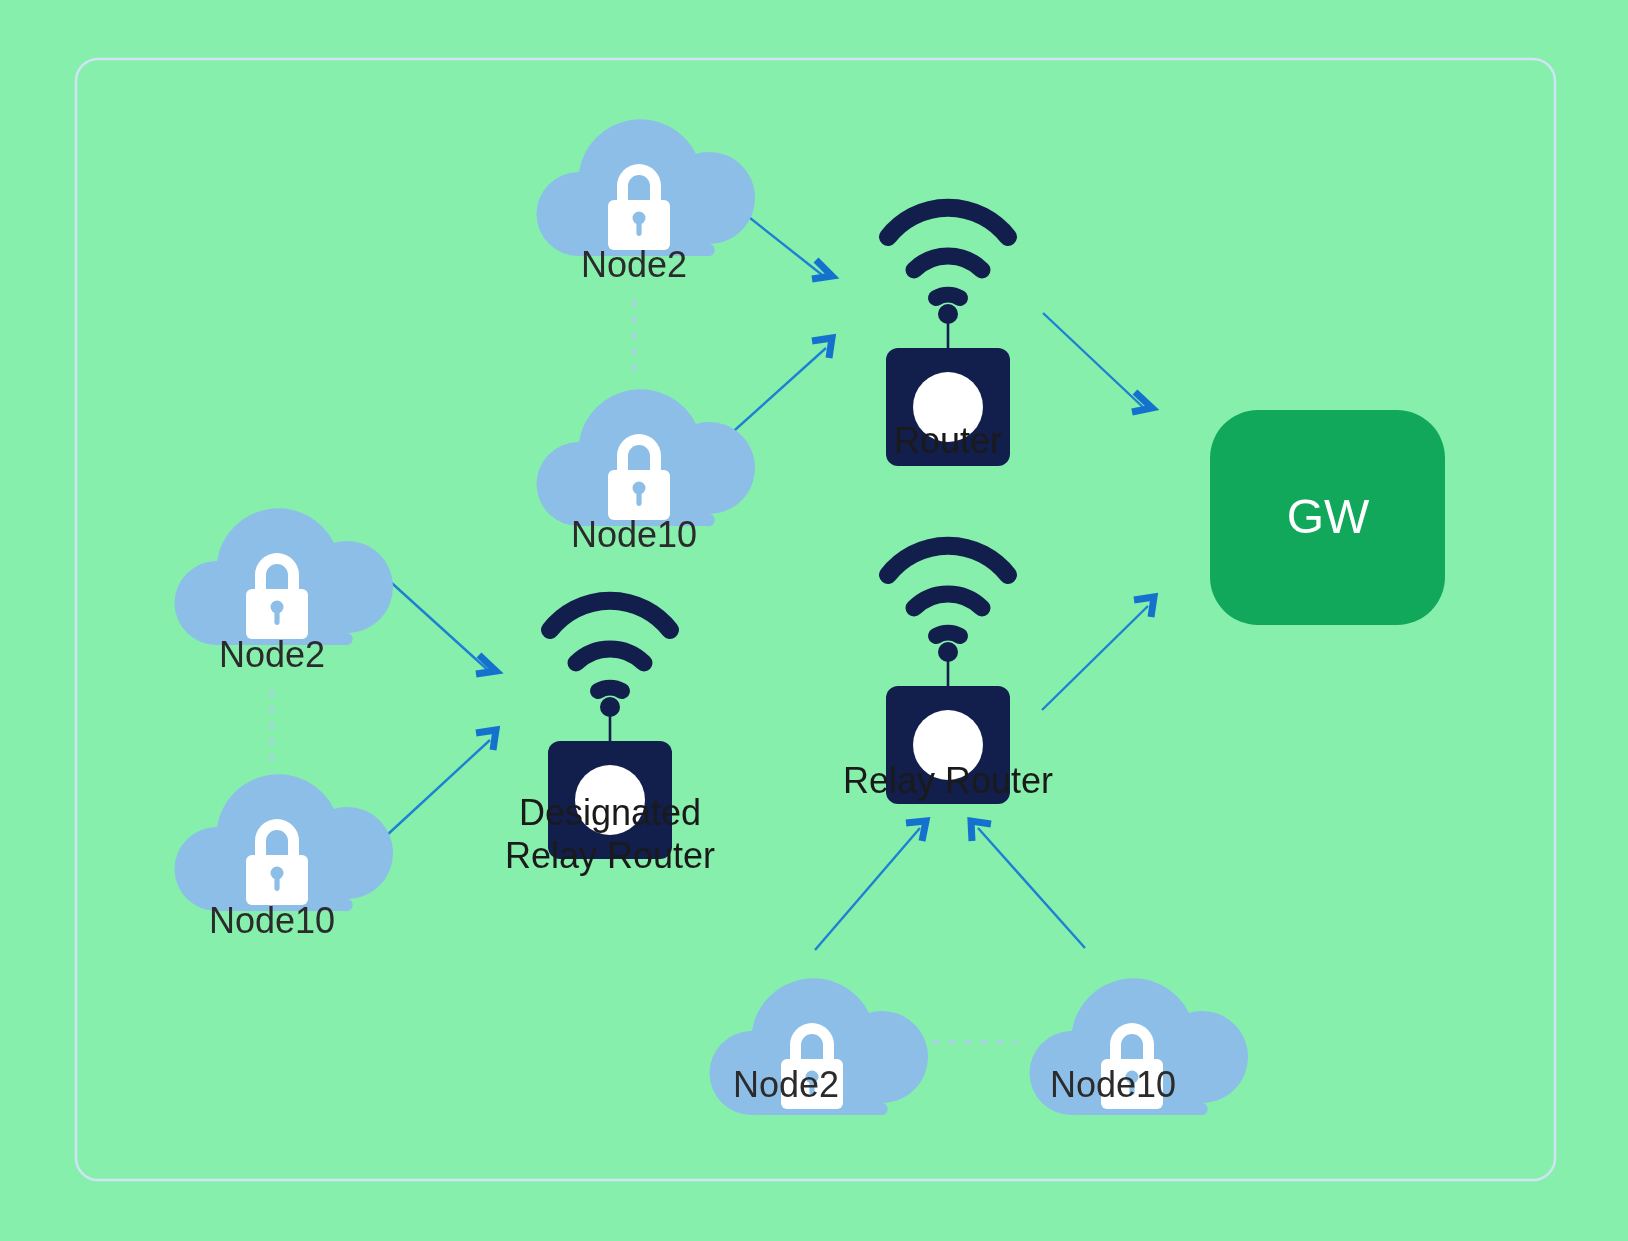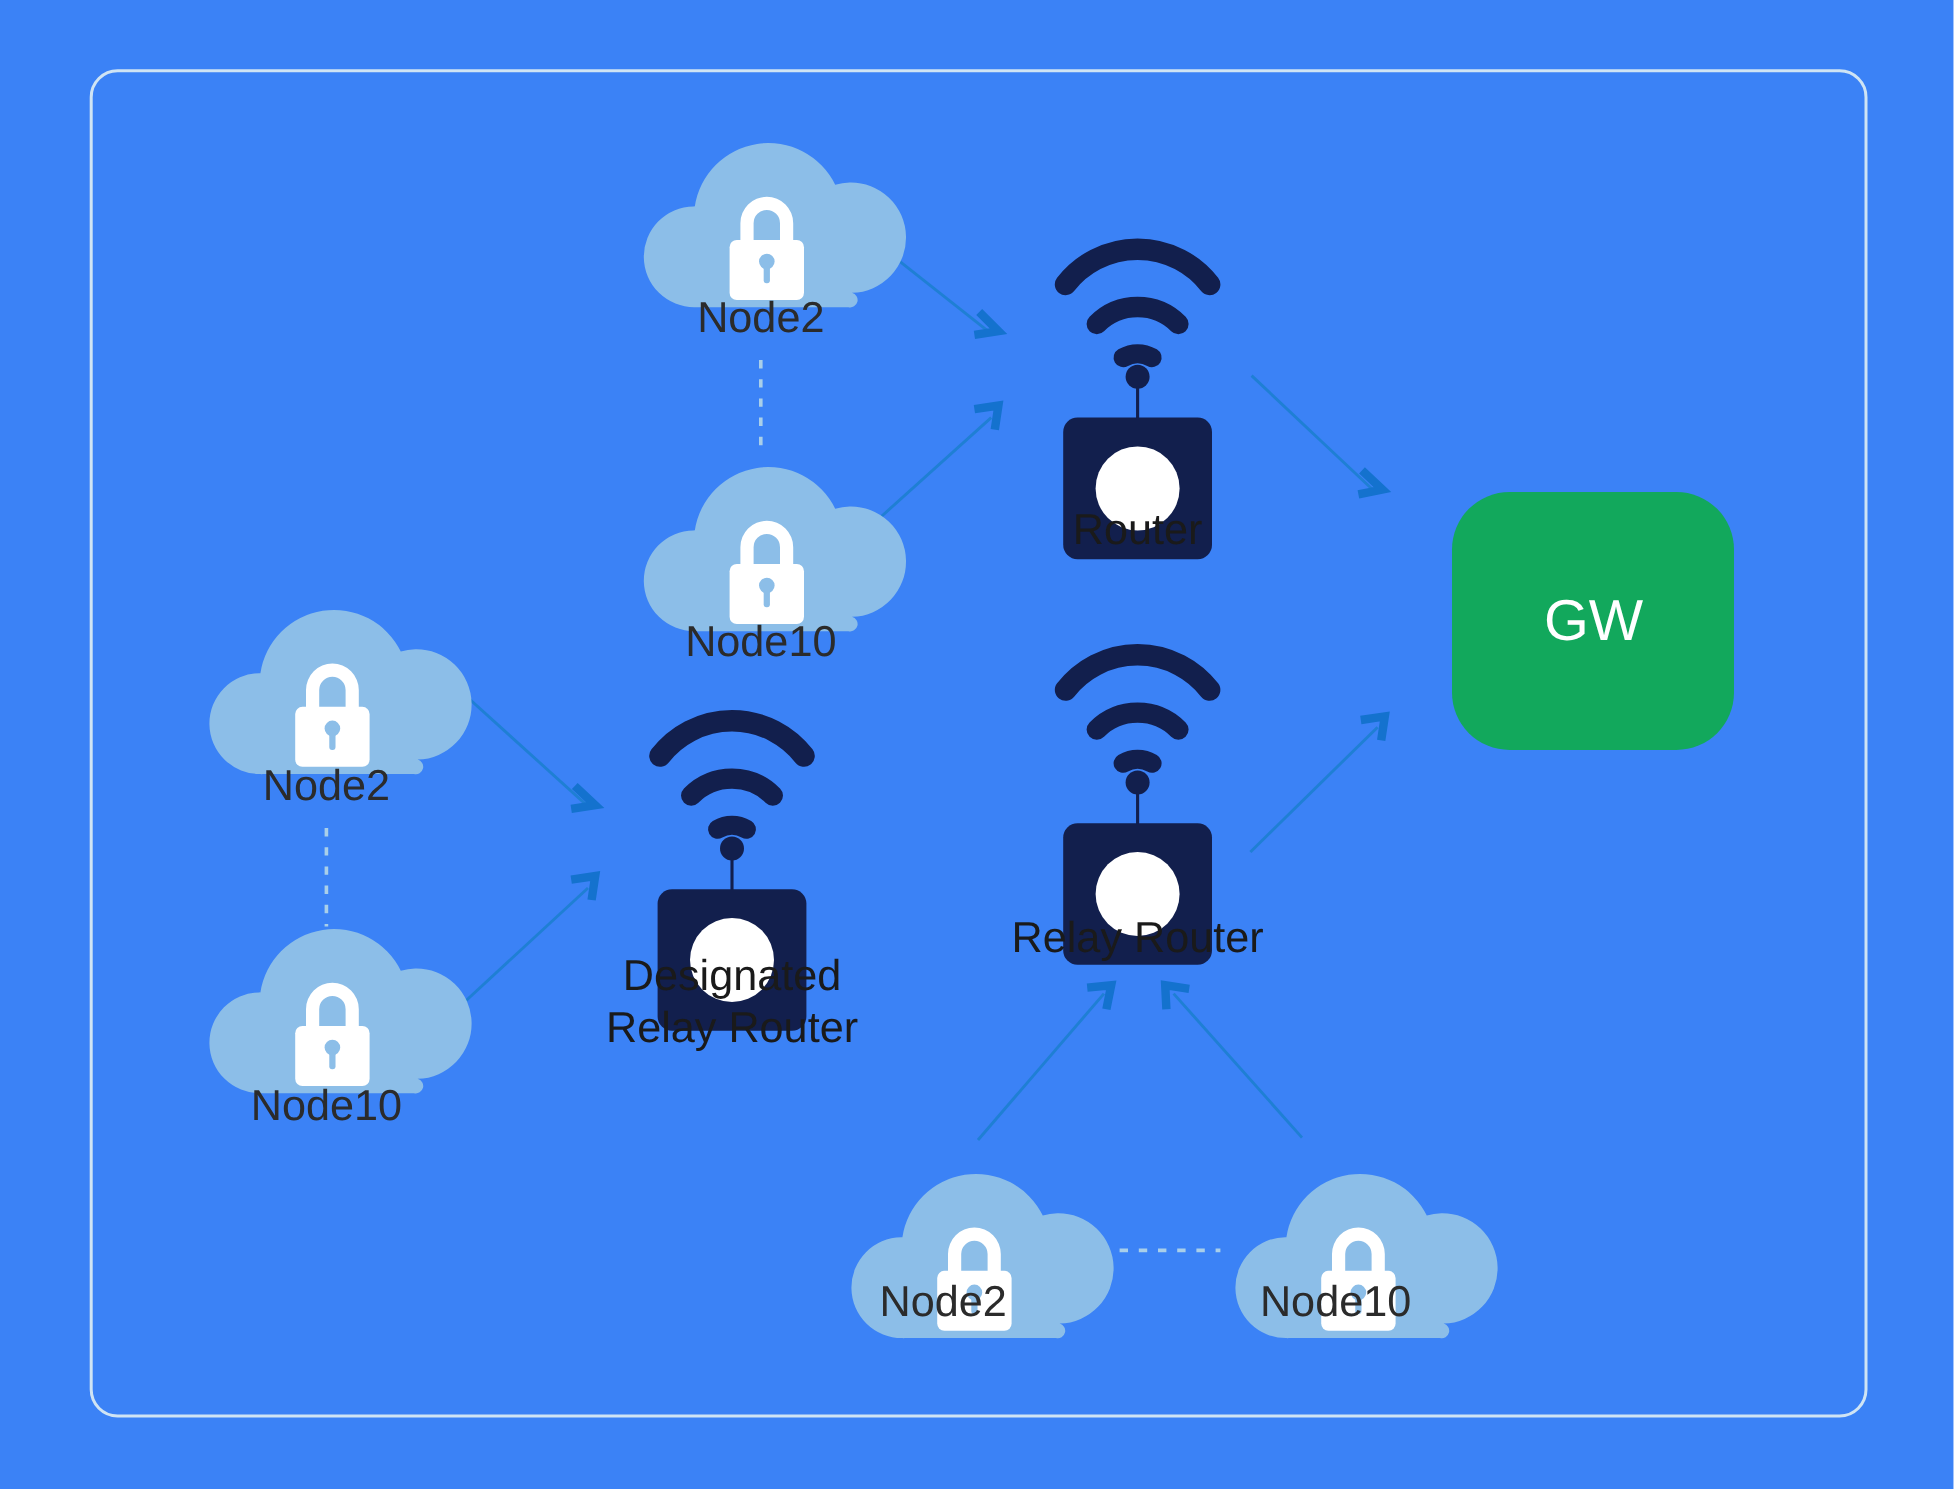--- a/index.html
+++ b/index.html
@@ -7,21 +7,21 @@
     padding: 0;
     background: #ffffff;
   }
   body {
     font-family: "Liberation Sans", sans-serif;
   }
   #canvas {
     position: relative;
     width: 1628px;
     height: 1241px;
-    background: #3b82f6;
+    background: #86efac;
     overflow: hidden;
   }
   svg#diagram {
     position: absolute;
     left: 0;
     top: 0;
     width: 1628px;
     height: 1241px;
   }
   .node-label {

